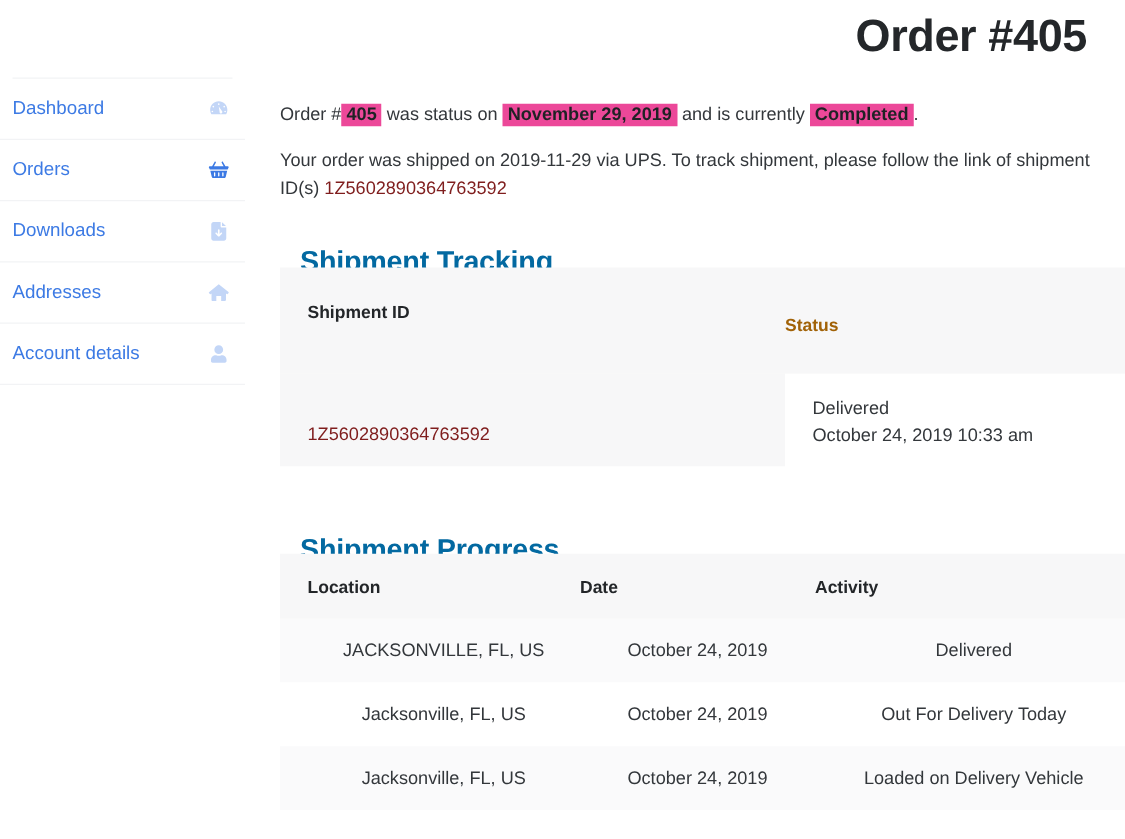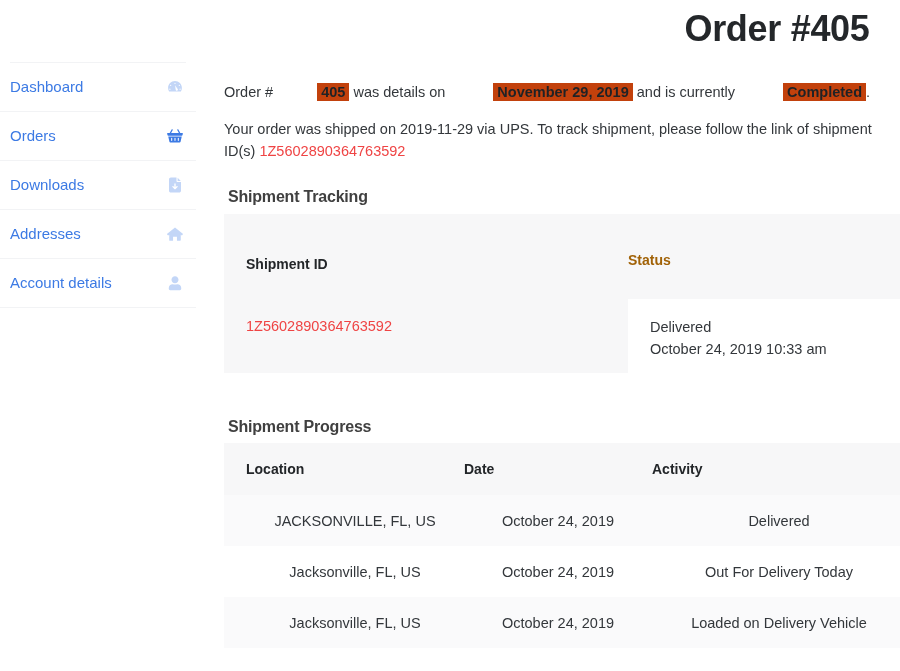--- a/index.html
+++ b/index.html
@@ -91,47 +91,47 @@
   .intro {
     position: absolute;
     left: 6px;
     top: 66px;
     width: 676px;
     font-size: 14.5px;
     line-height: 22px;
     color: #33373b;
   }
   .hl {
-    background: #c2410c;
+    background: #ec4899;
     font-weight: bold;
     color: #1f2225;
     padding: 1px 4px;
-    margin-left: 44px;
   }
   .shipped-note {
     position: absolute;
     left: 6px;
     top: 103px;
     width: 676px;
     font-size: 14.5px;
     line-height: 22px;
     color: #33373b;
   }
   a.link {
-    color: #ef4444;
+    color: #7f1d1d;
     text-decoration: none;
+    margin-top: 22px;
   }
 
   h2.sec {
     position: absolute;
     left: 6px;
-    margin: 4px;
-    font-size: 16px;
-    font-weight: bold;
-    color: #404040;
+    margin: 16px;
+    font-size: 23px;
+    font-weight: bold;
+    color: #0369a1;
     letter-spacing: -0.2px;
     line-height: 28px;
   }
   h2.sec.tracking { top: 179px; }
   h2.sec.progress { top: 409px; }
 
   
   .track-table {
     position: absolute;
     left: 6px;
@@ -143,21 +143,21 @@
     position: absolute;
     left: 0;
     top: 0;
     width: 682px;
     height: 85px;
     background: #f7f7f8;
   }
   .track-head .th-ship {
     position: absolute;
     left: 22px;
-    top: 39px;
+    top: 24px;
     font-size: 14px;
     font-weight: bold;
     color: #232629;
     line-height: 22px;
   }
   .track-head .th-status {
     position: absolute;
     left: 404px;
     top: 35px;
     font-size: 14px;
@@ -288,21 +288,21 @@
 
   </div>
 </nav>
 
 <div class="main">
 
   <div class="page-title">Order #405</div>
 
   <p class="intro">
     <span>Order #</span><span class="hl">405</span>
-    <span>was details on</span>
+    <span>was status on</span>
     <span class="hl">November 29, 2019</span>
     <span>and is currently</span>
     <span class="hl">Completed</span><span>.</span>
   </p>
 
   <p class="shipped-note">
     <span>Your order was shipped on 2019-11-29 via UPS. To track shipment, please follow the link of shipment ID(s)</span>
     <a class="link" href="#">1Z5602890364763592</a>
   </p>
 

